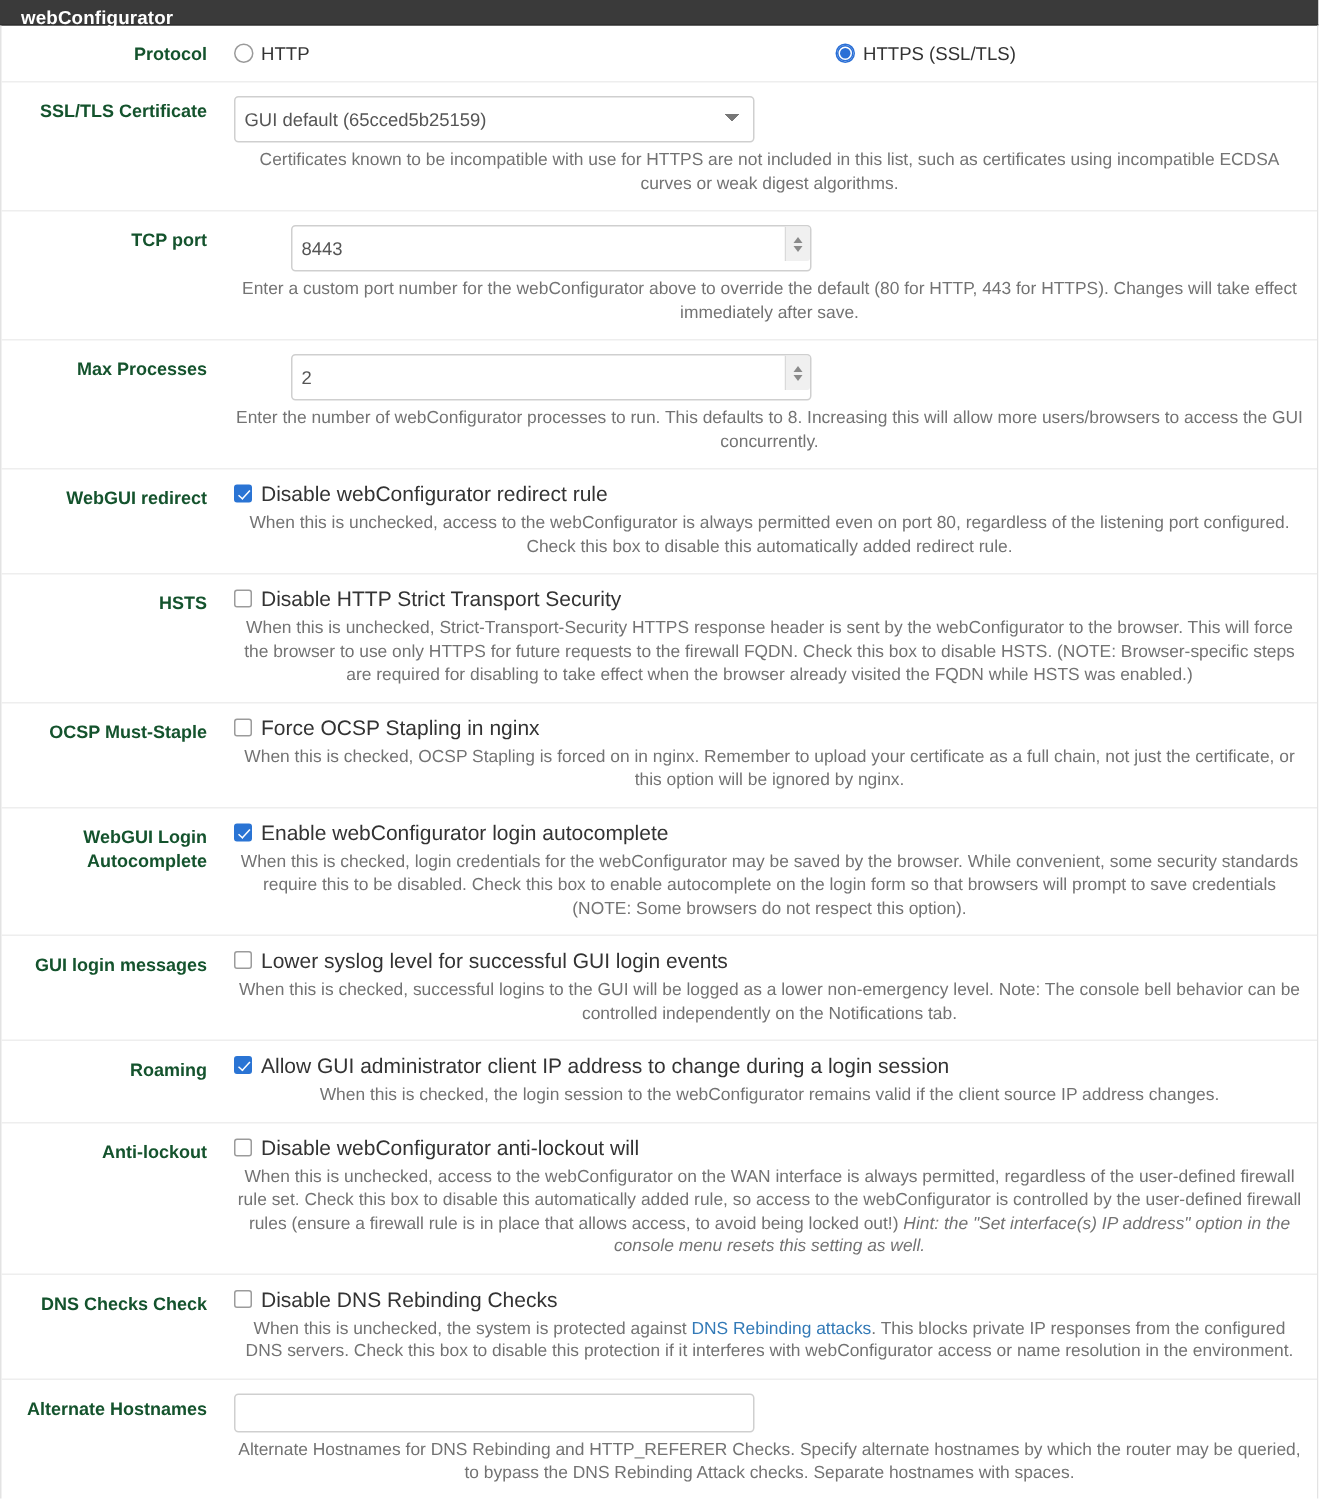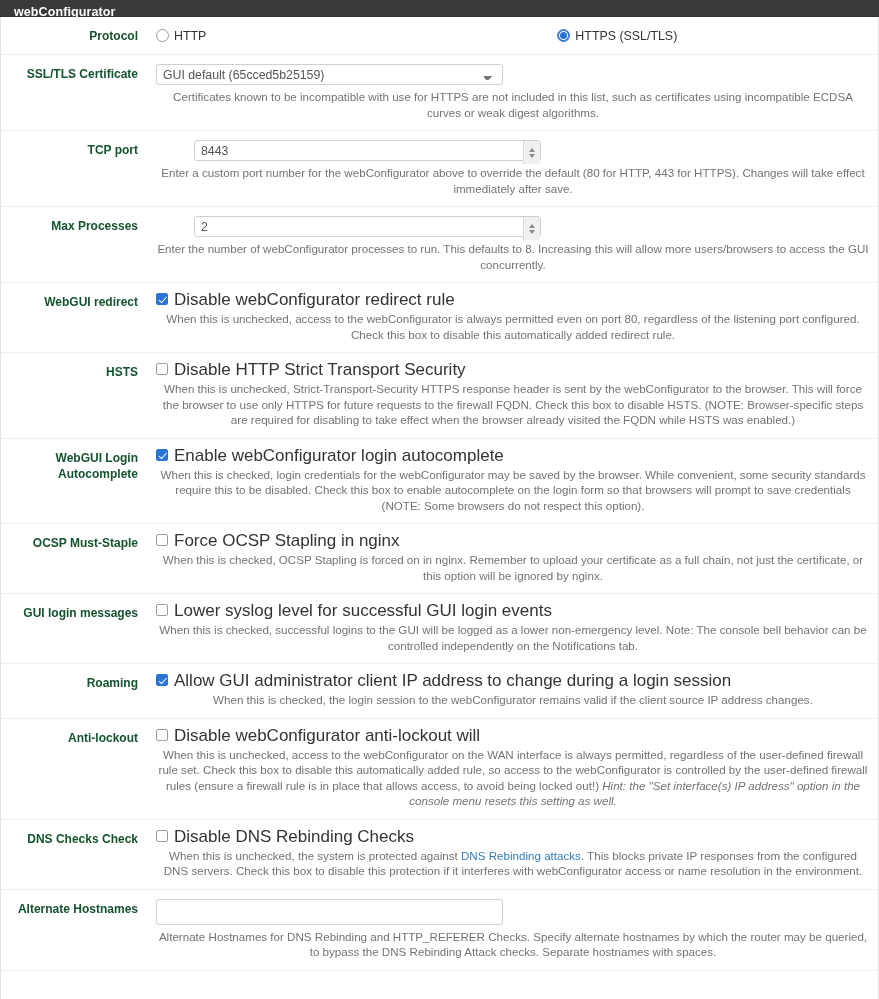--- a/index.html
+++ b/index.html
@@ -120,21 +120,21 @@
     background: #2a6fd6;
   }
   .radio-mark.checked {
     box-shadow: inset 0 0 0 1px #2a6fd6;
   }
 
   
   .check-line {
     display: flex;
     align-items: flex-start;
-    font-size: 17px;
+    font-size: 14px;
     color: #333333;
     line-height: 15px;
   }
   .check-mark {
     width: 12px; height: 12px;
     border: 1px solid #9b9b9b;
     border-radius: 2px;
     background: #ffffff;
     margin-right: 6px;
     margin-top: 1px;
@@ -151,21 +151,21 @@
     left: 3.5px; top: 1px;
     width: 3px; height: 6.5px;
     border: solid #ffffff;
     border-width: 0 1.6px 1.6px 0;
     transform: rotate(42deg);
   }
 
   
   .form-control {
     width: 347px;
-    height: 21px;
+    height: 31px;
     border: 1px solid #cfcfcf;
     border-radius: 3px;
     background: #ffffff;
     font-family: "Liberation Sans", sans-serif;
     font-size: 12.3px;
     color: #555555;
     padding: 2px 6px;
     outline: none;
     display: block;
   }
@@ -284,42 +284,42 @@
       <div class="col-field">
         <label class="check-line">
           <span class="check-mark"></span>
           <span>Disable HTTP Strict Transport Security</span>
         </label>
         <div class="help-block">When this is unchecked, Strict-Transport-Security HTTPS response header is sent by the webConfigurator to the browser. This will force the browser to use only HTTPS for future requests to the firewall FQDN. Check this box to disable HSTS. (NOTE: Browser-specific steps are required for disabling to take effect when the browser already visited the FQDN while HSTS was enabled.)</div>
       </div>
     </div>
 
     <div class="form-row">
+      <div class="col-label">OCSP Must-Staple</div>
+      <div class="col-field">
+        <label class="check-line">
+          <span class="check-mark"></span>
+          <span>Force OCSP Stapling in nginx</span>
+        </label>
+        <div class="help-block">When this is checked, OCSP Stapling is forced on in nginx. Remember to upload your certificate as a full chain, not just the certificate, or this option will be ignored by nginx.</div>
+      </div>
+    </div>
+
+    <div class="form-row">
       <div class="col-label">WebGUI Login Autocomplete</div>
       <div class="col-field">
         <label class="check-line">
           <span class="check-mark checked"></span>
           <span>Enable webConfigurator login autocomplete</span>
         </label>
         <div class="help-block">When this is checked, login credentials for the webConfigurator may be saved by the browser. While convenient, some security standards require this to be disabled. Check this box to enable autocomplete on the login form so that browsers will prompt to save credentials (NOTE: Some browsers do not respect this option).</div>
       </div>
     </div>
 
     <div class="form-row">
-      <div class="col-label">OCSP Must-Staple</div>
-      <div class="col-field">
-        <label class="check-line">
-          <span class="check-mark"></span>
-          <span>Force OCSP Stapling in nginx</span>
-        </label>
-        <div class="help-block">When this is checked, OCSP Stapling is forced on in nginx. Remember to upload your certificate as a full chain, not just the certificate, or this option will be ignored by nginx.</div>
-      </div>
-    </div>
-
-    <div class="form-row">
       <div class="col-label">GUI login messages</div>
       <div class="col-field">
         <label class="check-line">
           <span class="check-mark"></span>
           <span>Lower syslog level for successful GUI login events</span>
         </label>
         <div class="help-block">When this is checked, successful logins to the GUI will be logged as a lower non-emergency level. Note: The console bell behavior can be controlled independently on the Notifications tab.</div>
       </div>
     </div>
 

